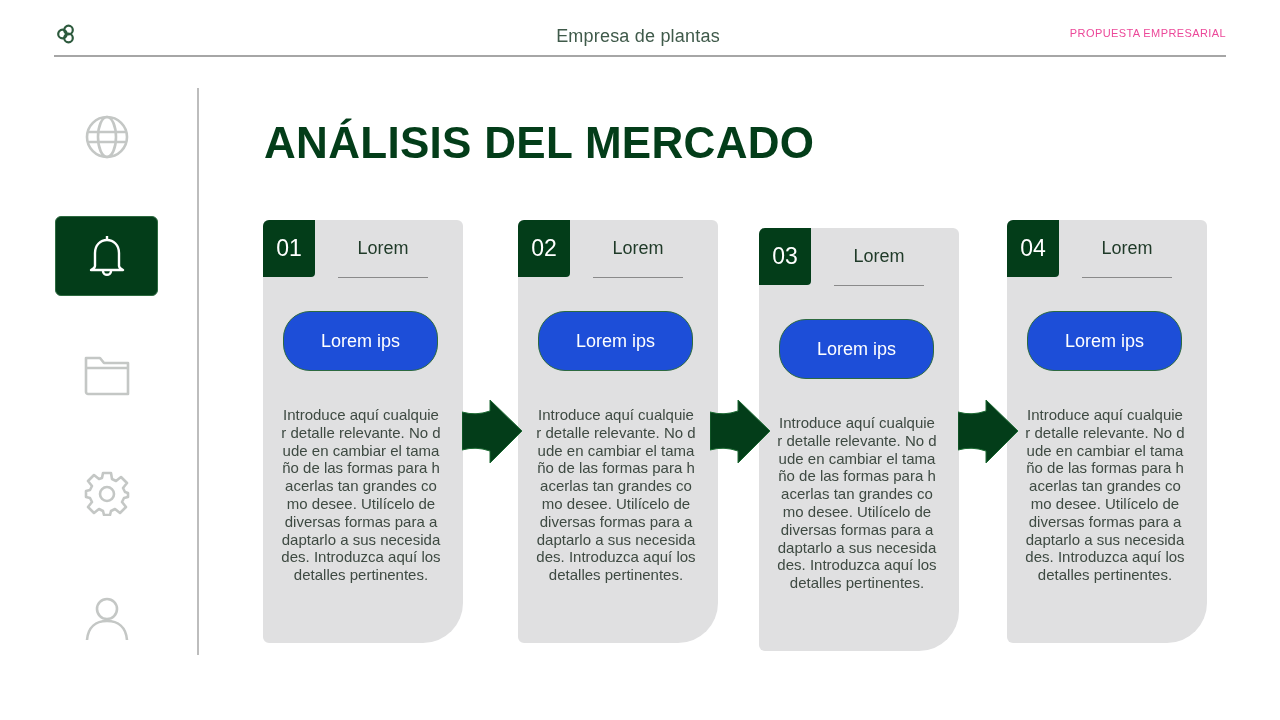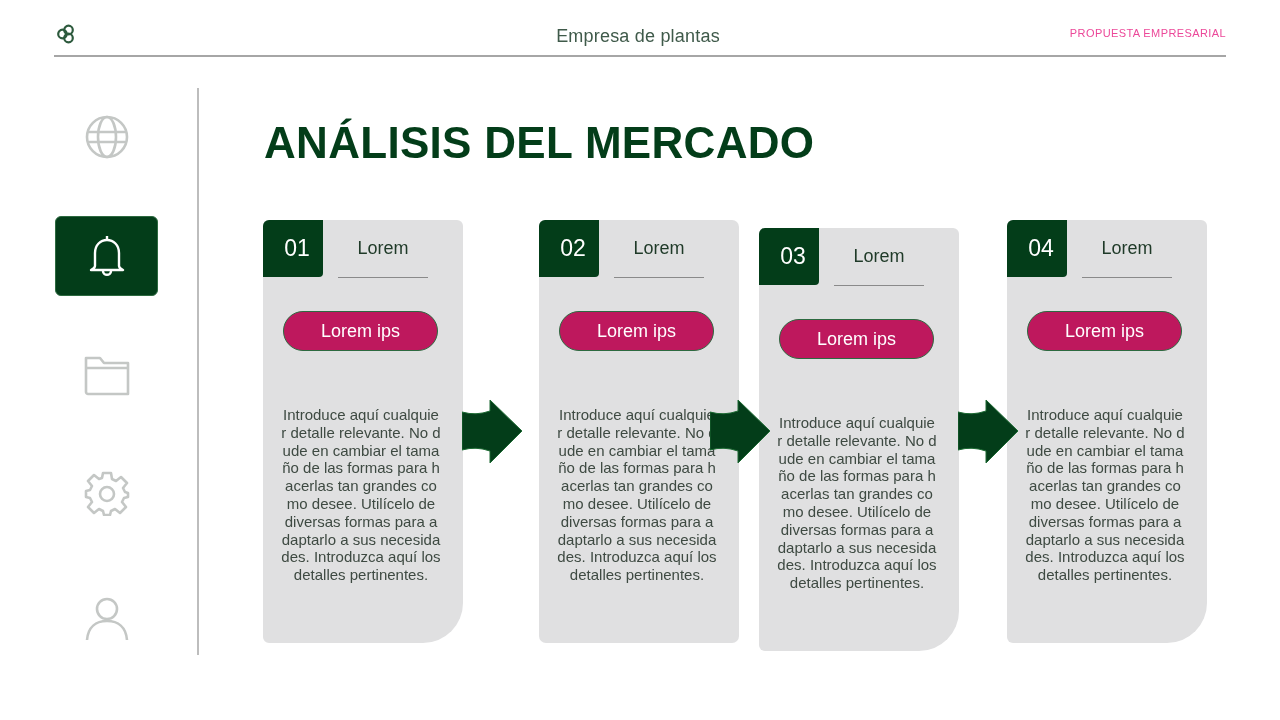--- a/index.html
+++ b/index.html
@@ -39,32 +39,31 @@
   .card {
     position: absolute; top: 220px; width: 200px; height: 423px;
     background: #e0e0e1;
     border-radius: 6px 6px 40px 6px;
   }
   .card .num {
     position: absolute; left: 0; top: 0; width: 52px; height: 57px;
     background: #033d19; color: #ffffff; font-size: 23px;
     display: flex; align-items: center; justify-content: center;
     border-radius: 6px 0 4px 0;
-    padding-left: 8px;
   }
   .card .label {
     position: absolute; left: 75px; top: 18px; width: 90px; text-align: center;
     font-size: 18px; color: #1f3a28;
   }
   .card .label-line {
     position: absolute; left: 75px; top: 57px; width: 90px; height: 1px; background: #8a8a8a;
   }
   .card .pill {
-    position: absolute; left: 20px; top: 91px; width: 155px; height: 40px;
-    background: #be185d; color: #ffffff; border-radius: 27px;
+    position: absolute; left: 20px; top: 91px; width: 155px; height: 60px;
+    background: #1d4ed8; color: #ffffff; border-radius: 27px;
     border: 1px solid #2d6a40; box-sizing: border-box;
     display: flex; align-items: center; justify-content: center;
     font-size: 18px; cursor: pointer;
   }
   .card .desc {
     position: absolute; left: 18px; top: 186px; width: 160px; text-align: center;
     font-size: 15px; line-height: 17.8px; color: #3e4a42; word-break: break-all;
   }
   .arrow { position: absolute; top: 399px; width: 62px; height: 66px; }
 </style>
@@ -120,21 +119,21 @@
 
 <div class="title">ANÁLISIS DEL MERCADO</div>
 
 <div class="card" style="left:263px;">
   <div class="num">01</div>
   <div class="label">Lorem</div>
   <div class="label-line"></div>
   <div class="pill">Lorem ips</div>
   <div class="desc">Introduce aquí cualquier detalle relevante. No dude en cambiar el tamaño de las formas para hacerlas tan grandes como desee. Utilícelo de diversas formas para adaptarlo a sus necesidades. Introduzca aquí los detalles pertinentes.</div>
 </div>
-<div class="card" style="left:539px;border-radius:7px;">
+<div class="card" style="left:518px;">
   <div class="num">02</div>
   <div class="label">Lorem</div>
   <div class="label-line"></div>
   <div class="pill">Lorem ips</div>
   <div class="desc">Introduce aquí cualquier detalle relevante. No dude en cambiar el tamaño de las formas para hacerlas tan grandes como desee. Utilícelo de diversas formas para adaptarlo a sus necesidades. Introduzca aquí los detalles pertinentes.</div>
 </div>
 <div class="card" style="left:759px;margin-top:8px;">
   <div class="num">03</div>
   <div class="label">Lorem</div>
   <div class="label-line"></div>

